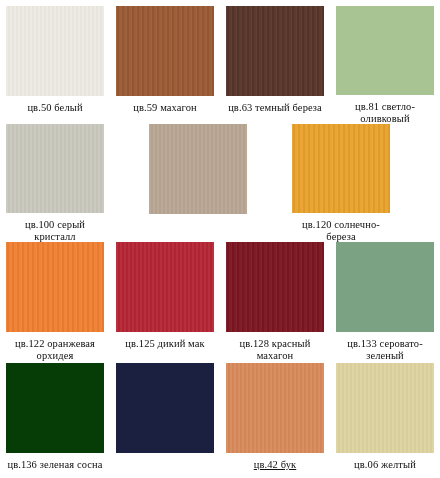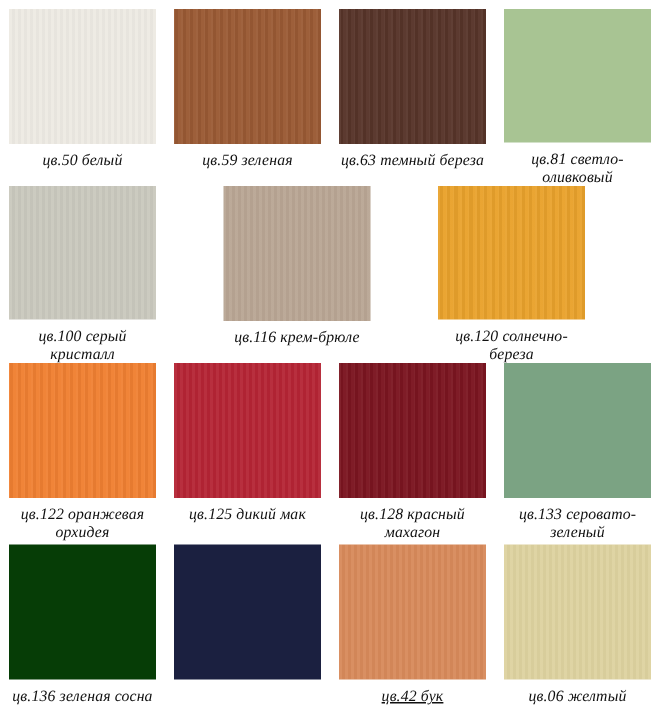--- a/index.html
+++ b/index.html
@@ -33,21 +33,20 @@
   .swatch-row.row-2 { height: 124px; border-radius: 22px; }
   .swatch-row.row-3 { height: 118px; border-radius: 21px; }
 
   .swatch-cell {
     width: 110px;
     box-sizing: border-box;
     display: flex;
     flex-direction: column;
     align-items: center;
     padding: 0 5px;
-    font-style: italic;
   }
   .swatch-chip {
     width: 98px;
     height: 90px;
     box-sizing: border-box;
     position: relative;
     overflow: hidden;
   }
   
   .swatch-chip.grain::after {
@@ -98,40 +97,39 @@
 
 <div class="palette-sheet">
 
   <div class="swatch-row row-0">
     <div class="swatch-cell">
       <div class="swatch-chip grain-soft" style="background-color: rgb(237, 234, 227);"></div>
       <div class="swatch-caption">цв.50 белый</div>
     </div>
     <div class="swatch-cell">
       <div class="swatch-chip grain" style="background-color: rgb(154, 90, 52);"></div>
-      <div class="swatch-caption">цв.59 зеленая</div>
+      <div class="swatch-caption">цв.59 махагон</div>
     </div>
     <div class="swatch-cell">
       <div class="swatch-chip grain" style="background-color: rgb(87, 52, 41);"></div>
       <div class="swatch-caption">цв.63 темный  береза</div>
     </div>
     <div class="swatch-cell">
       <div class="swatch-chip" style="background-color: rgb(168, 196, 147);"></div>
       <div class="swatch-caption">цв.81 светло-оливковый</div>
     </div>
   </div>
 
   <div class="swatch-row row-1">
     <div class="swatch-cell">
       <div class="swatch-chip grain-soft" style="background-color: rgb(201, 200, 189);"></div>
       <div class="swatch-caption">цв.100 серый  кристалл</div>
     </div>
     <div class="swatch-cell">
       <div class="swatch-chip grain-soft" style="background-color: rgb(184, 165, 147);"></div>
-      <div class="swatch-caption">цв.116 крем-брюле</div>
     </div>
     <div class="swatch-cell">
       <div class="swatch-chip grain" style="background-color: rgb(233, 162, 44);"></div>
       <div class="swatch-caption">цв.120 солнечно- береза</div>
     </div>
   </div>
 
   <div class="swatch-row row-2">
     <div class="swatch-cell">
       <div class="swatch-chip grain" style="background-color: rgb(240, 128, 50);"></div>

